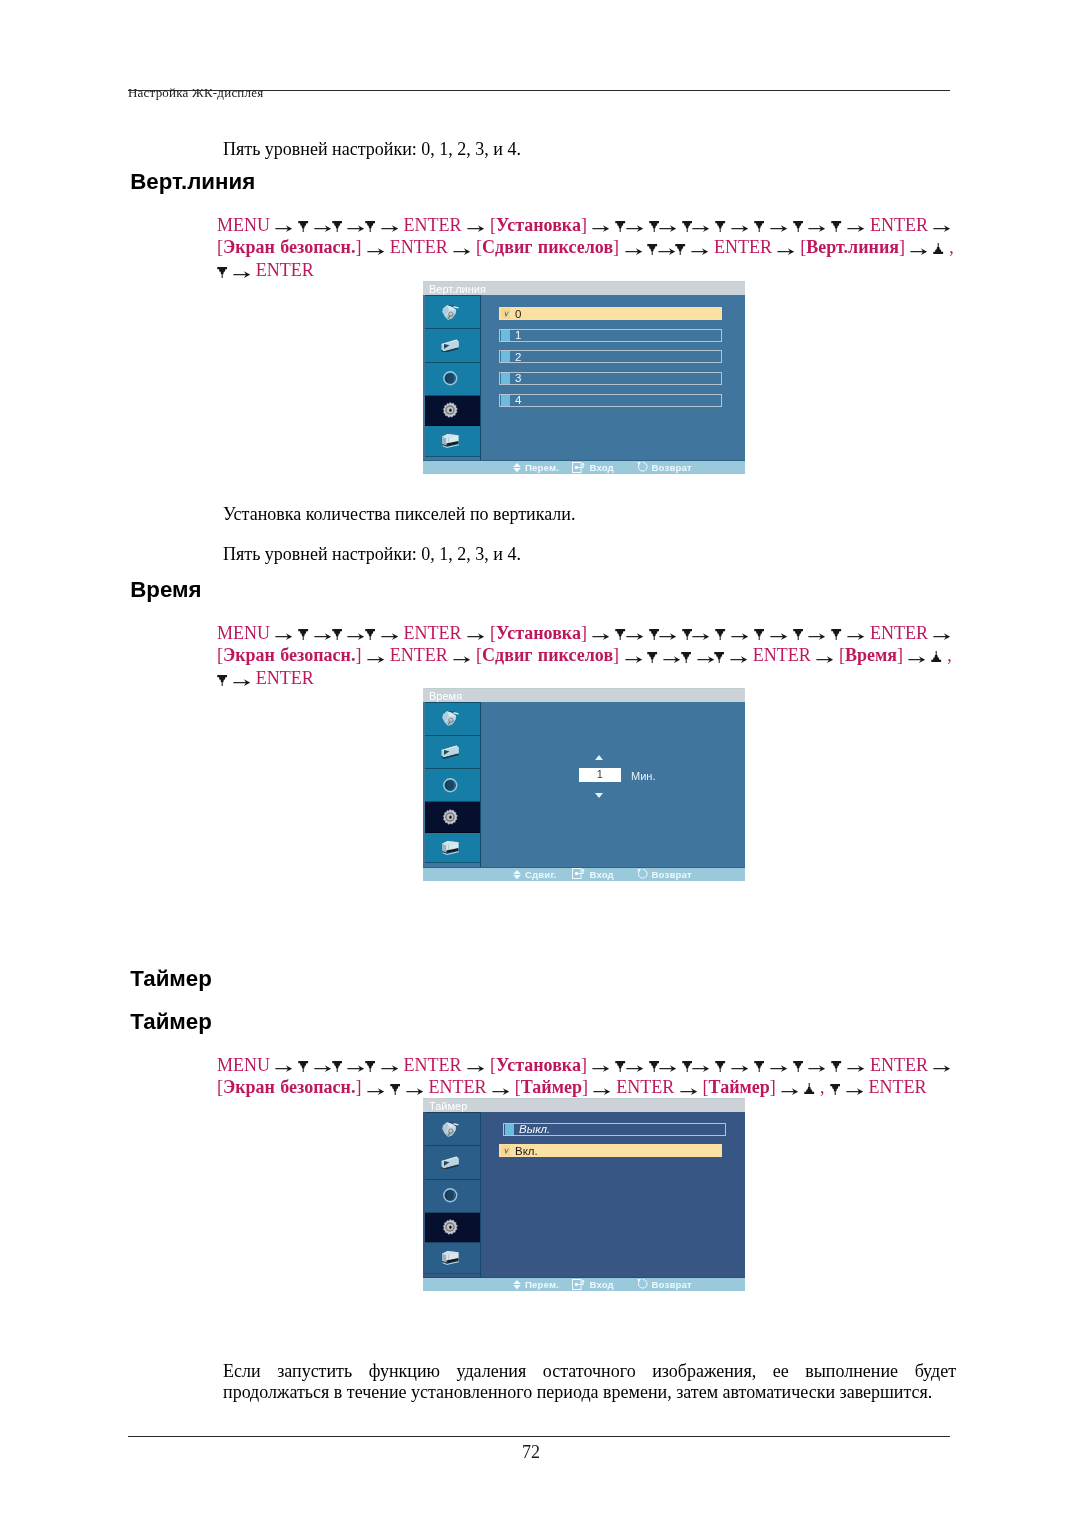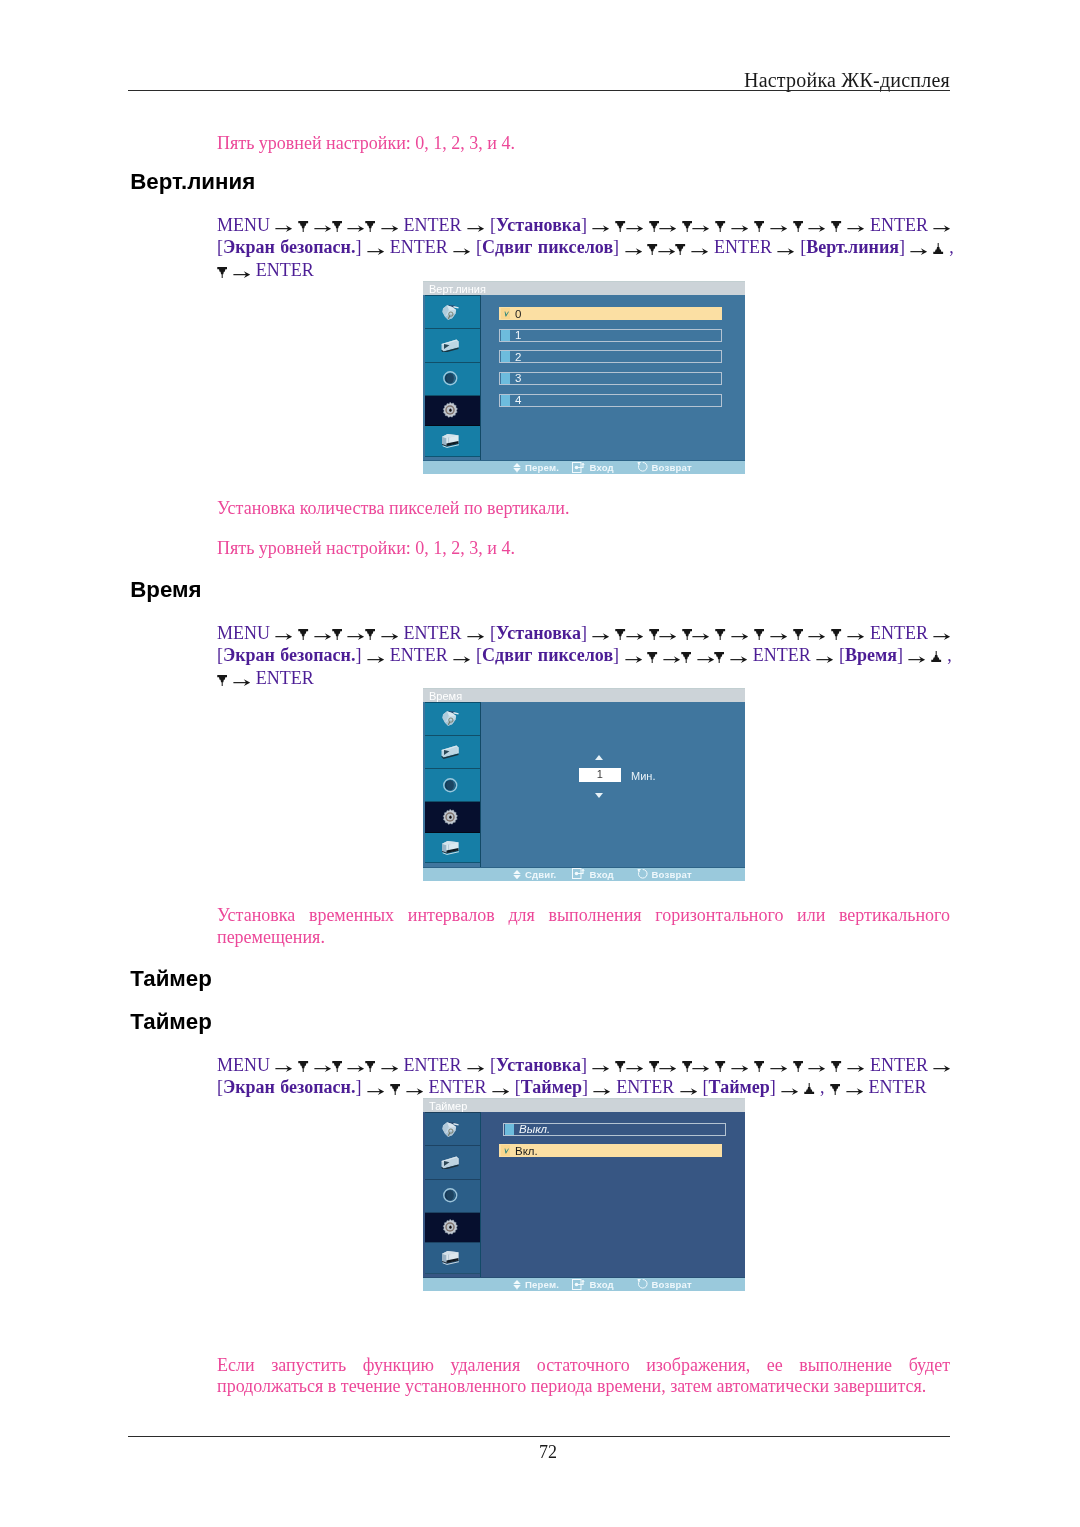--- a/index.html
+++ b/index.html
@@ -1,31 +1,31 @@
 <!DOCTYPE html>
 <html><head>
 <meta charset="utf-8">
 <title>page</title>
 <style>
   html,body{margin:0;padding:0;background:#fff;}
   body{width:1080px;height:1527px;font-family:"Liberation Serif",serif;-webkit-font-smoothing:antialiased;}
   .page{position:relative;width:1080px;height:1527px;overflow:hidden;background:#fff;}
 
   
-  .runhead{position:absolute;left:128px;top:70px;width:822px;text-align:right;
-           font-size:20px;line-height:20px;color:#1a1a1a;letter-spacing:0.22px;}
+  .runhead{position:absolute;left:128px;top:83px;width:822px;text-align:left;
+           font-size:13px;line-height:20px;color:#1a1a1a;letter-spacing:0.22px;}
   .rule-top{position:absolute;left:128px;top:90px;width:822px;height:1px;background:#2b2b2b;}
   .rule-bottom{position:absolute;left:128px;top:1436px;width:822px;height:1px;background:#2b2b2b;}
-  .pagenum{position:absolute;left:137px;top:1441.5px;width:822px;text-align:center;font-size:18px;color:#1a1a1a;}
-  p.bodytext{margin:0;font-size:18px;line-height:21.5px;color:#ec4899;text-align:justify;}
+  .pagenum{position:absolute;left:120px;top:1441.5px;width:822px;text-align:center;font-size:18px;color:#1a1a1a;}
+  p.bodytext{margin:6px;font-size:18px;line-height:21.5px;color:#000000;text-align:justify;}
   p.bodytext.nojust{text-align:left;}
   h2.head{position:absolute;left:130.2px;margin:0;font-family:"Liberation Sans",sans-serif;
           font-weight:bold;font-size:22.3px;line-height:22px;color:#000;letter-spacing:0px;}
 
-  .steps{position:absolute;left:217px;width:760px;font-size:18px;line-height:22.8px;color:#4c1d95;text-align:left;white-space:nowrap;}
+  .steps{position:absolute;left:217px;width:760px;font-size:18px;line-height:22.8px;color:#be185d;text-align:left;white-space:nowrap;}
   .steps b{font-weight:bold;}
   .stepline{white-space:nowrap;}
   svg.g{display:inline-block;}
   svg.arr{width:17.5px;height:7.3px;vertical-align:-2.0px;}
   .steps{word-spacing:0.9px;}
   svg.dn{width:10.4px;height:11.4px;vertical-align:-1.8px;}
   svg.up{width:10.4px;height:11.4px;vertical-align:-1.0px;}
 
   
   .osd{position:absolute;left:423px;width:322px;height:193px;box-sizing:border-box;
@@ -292,21 +292,20 @@
           <path d="M0.5 21.5 H19.5 V17.1 H16.2 L15.0 12.5 H13.2 L12.2 7.5 H11.0 V0 H9.0 V7.5 H7.8 L6.8 12.5 H5.0 L3.8 17.1 H0.5 Z" fill="#161616"></path>
         </svg> ,</div>
       <div class="stepline"><svg class="g dn" viewBox="0 0 20 22">
           <path d="M0.5 0 H19.5 V4.4 H16.2 L15.0 9.0 H13.2 L12.2 14.0 H11.0 V21.5 H9.0 V14.0 H7.8 L6.8 9.0 H5.0 L3.8 4.4 H0.5 Z" fill="#161616"></path>
         </svg> <svg class="g arr" viewBox="0 0 34.4 15">
           <path d="M0 6.3 H28 V8.7 H0 Z" fill="#161616"></path>
           <path d="M21.4 0.5 L34.4 7.5 L21.4 14.5 L25.0 9.6 L25.0 5.4 Z" fill="#161616"></path>
         </svg> ENTER</div>
     </div>
 
-  <p class="bodytext" style="position:absolute;left:217px;top:905.2px;width:733px;">Установка временных интервалов для выполнения горизонтального или вертикального перемещения.</p>
 
   <h2 class="head" style="top:967.5px;">Таймер</h2>
   <h2 class="head" style="top:1010.5px;">Таймер</h2>
   <div class="steps" id="steps3" style="top:1053.5px;">
       <div class="stepline">MENU <svg class="g arr" viewBox="0 0 34.4 15">
           <path d="M0 6.3 H28 V8.7 H0 Z" fill="#161616"></path>
           <path d="M21.4 0.5 L34.4 7.5 L21.4 14.5 L25.0 9.6 L25.0 5.4 Z" fill="#161616"></path>
         </svg> <svg class="g dn" viewBox="0 0 20 22">
           <path d="M0.5 0 H19.5 V4.4 H16.2 L15.0 9.0 H13.2 L12.2 14.0 H11.0 V21.5 H9.0 V14.0 H7.8 L6.8 9.0 H5.0 L3.8 4.4 H0.5 Z" fill="#161616"></path>
         </svg> <svg class="g arr" viewBox="0 0 34.4 15">

